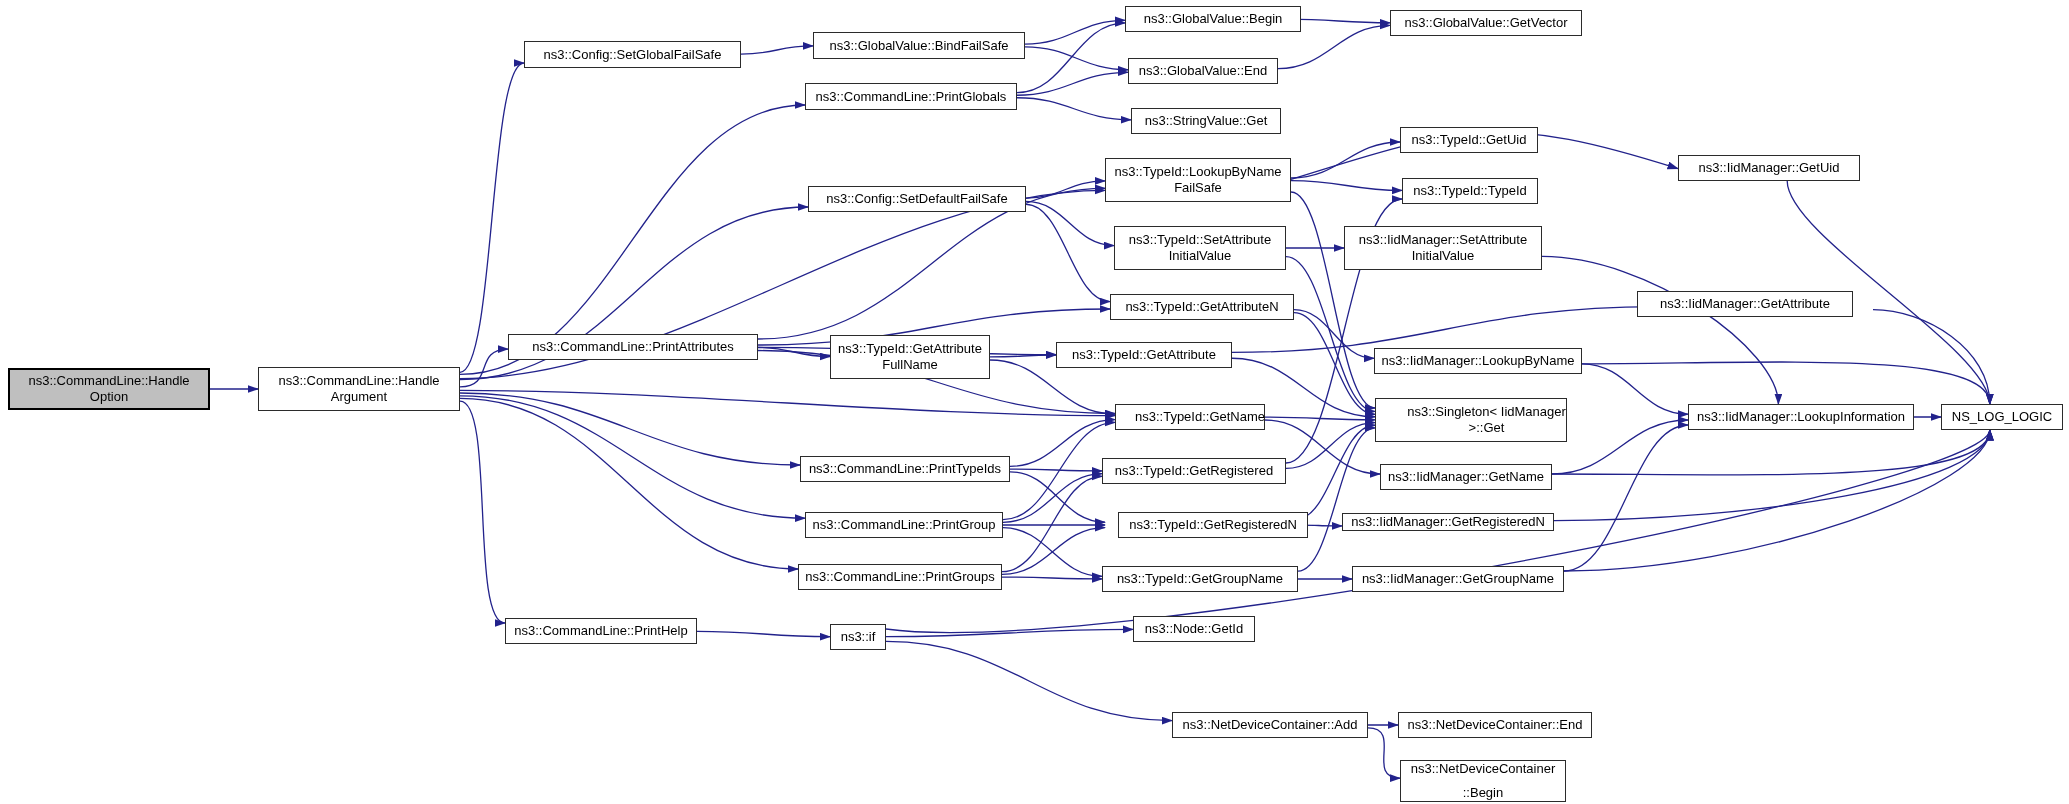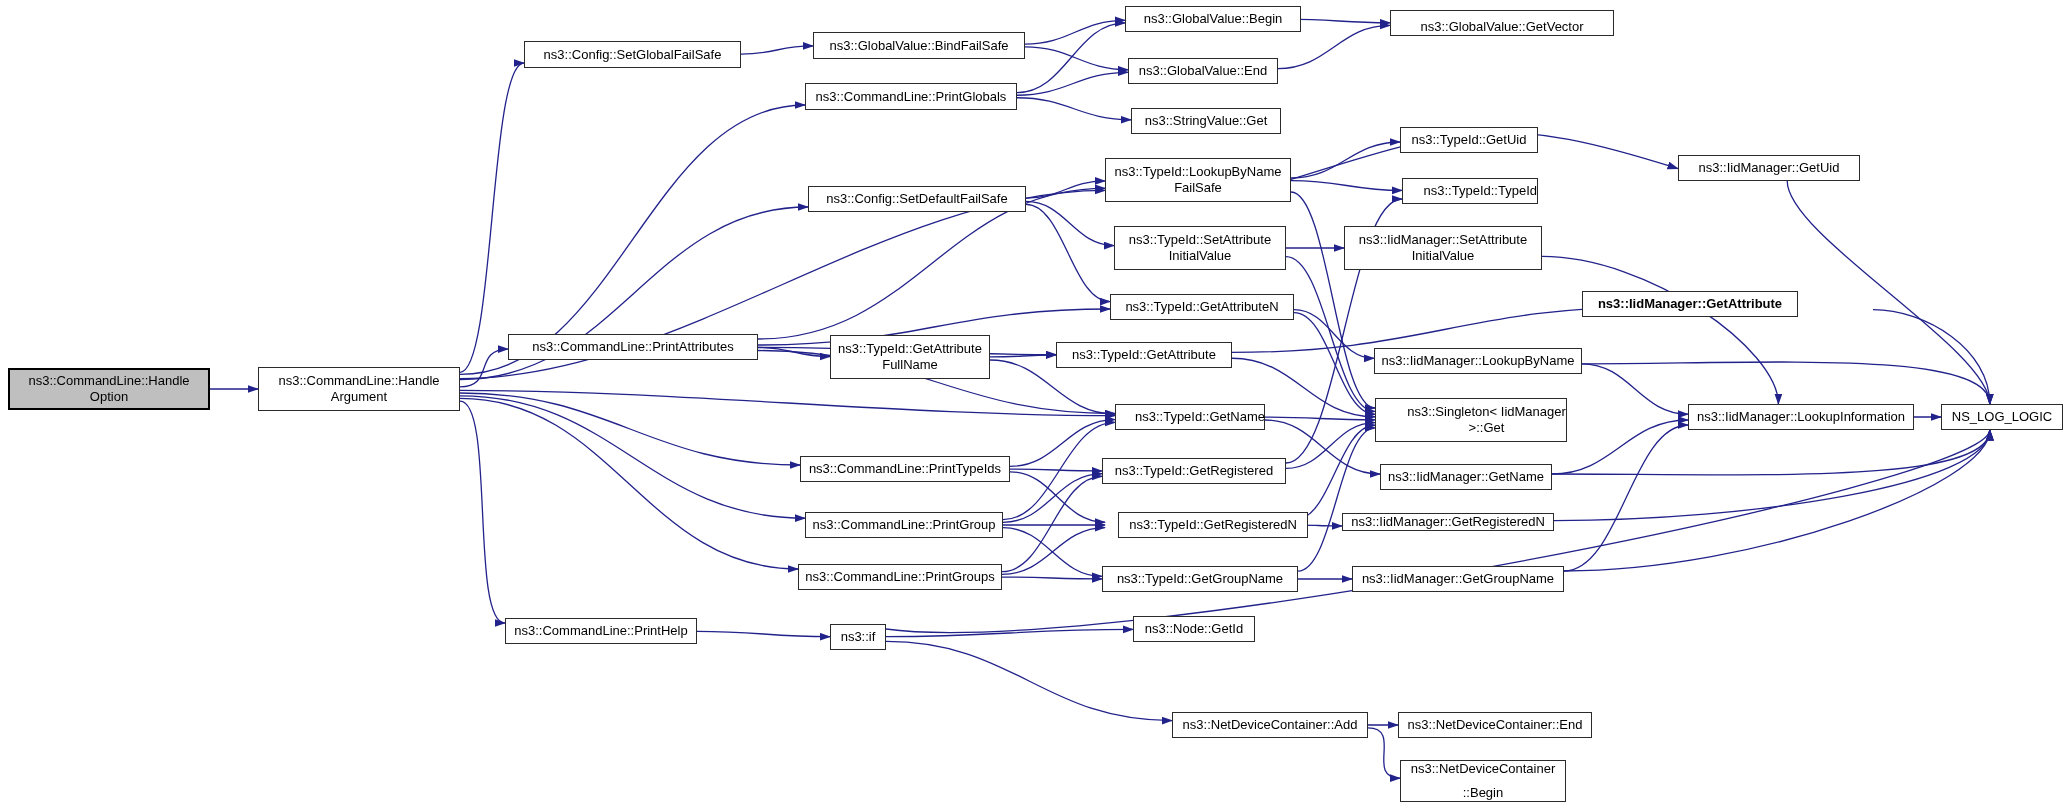--- a/index.html
+++ b/index.html
@@ -138,51 +138,51 @@
     </div>
     <div class="node" title="ns3::GlobalValue::Begin" style="left: 1125px; top: 6px; width: 176px; height: 26px;">
       <span>ns3::GlobalValue::Begin</span>
     </div>
     <div class="node" title="ns3::GlobalValue::End" style="left: 1128px; top: 58px; width: 150px; height: 26px;">
       <span>ns3::GlobalValue::End</span>
     </div>
     <div class="node" title="ns3::StringValue::Get" style="left: 1131px; top: 108px; width: 150px; height: 26px;">
       <span>ns3::StringValue::Get</span>
     </div>
-    <div class="node" title="ns3::GlobalValue::GetVector" style="left: 1390px; top: 10px; width: 224px; height: 26px; justify-content: flex-end;">
+    <div class="node" title="ns3::GlobalValue::GetVector" style="left: 1390px; top: 10px; width: 192px; height: 26px;">
       <span>ns3::GlobalValue::GetVector</span>
     </div>
     <div class="node" title="ns3::Config::SetDefaultFailSafe" style="left: 808px; top: 186px; width: 218px; height: 26px;">
       <span>ns3::Config::SetDefaultFailSafe</span>
     </div>
     <div class="node" title="ns3::TypeId::LookupByNameFailSafe" style="left: 1105px; top: 158px; width: 186px; height: 44px;">
       <span>ns3::TypeId::LookupByName</span>
       <span>FailSafe</span>
     </div>
     <div class="node" title="ns3::TypeId::GetUid" style="left: 1400px; top: 127px; width: 138px; height: 26px;">
       <span>ns3::TypeId::GetUid</span>
     </div>
-    <div class="node" title="ns3::TypeId::TypeId" style="left: 1402px; top: 178px; width: 136px; height: 26px; align-items: flex-end;">
+    <div class="node" title="ns3::TypeId::TypeId" style="left: 1402px; top: 178px; width: 136px; height: 26px;">
       <span>ns3::TypeId::TypeId</span>
     </div>
     <div class="node" title="ns3::IidManager::GetUid" style="left: 1678px; top: 155px; width: 182px; height: 26px;">
       <span>ns3::IidManager::GetUid</span>
     </div>
     <div class="node" title="ns3::TypeId::SetAttributeInitialValue" style="left: 1114px; top: 226px; width: 172px; height: 44px;">
       <span>ns3::TypeId::SetAttribute</span>
       <span>InitialValue</span>
     </div>
     <div class="node" title="ns3::IidManager::SetAttributeInitialValue" style="left: 1344px; top: 226px; width: 198px; height: 44px;">
       <span>ns3::IidManager::SetAttribute</span>
       <span>InitialValue</span>
     </div>
     <div class="node" title="ns3::TypeId::GetAttributeN" style="left: 1110px; top: 294px; width: 184px; height: 26px;">
       <span>ns3::TypeId::GetAttributeN</span>
     </div>
-    <div class="node" title="ns3::IidManager::GetAttribute" style="left: 1582px; top: 291px; width: 216px; height: 26px; font-weight: bold;">
+    <div class="node" title="ns3::IidManager::GetAttribute" style="left: 1637px; top: 291px; width: 216px; height: 26px;">
       <span>ns3::IidManager::GetAttribute</span>
     </div>
     <div class="node" title="ns3::CommandLine::PrintAttributes" style="left: 508px; top: 334px; width: 250px; height: 26px;">
       <span>ns3::CommandLine::PrintAttributes</span>
     </div>
     <div class="node" title="ns3::TypeId::GetAttributeFullName" style="left: 830px; top: 335px; width: 160px; height: 44px;">
       <span>ns3::TypeId::GetAttribute</span>
       <span>FullName</span>
     </div>
     <div class="node" title="ns3::TypeId::GetAttribute" style="left: 1056px; top: 342px; width: 176px; height: 26px;">

